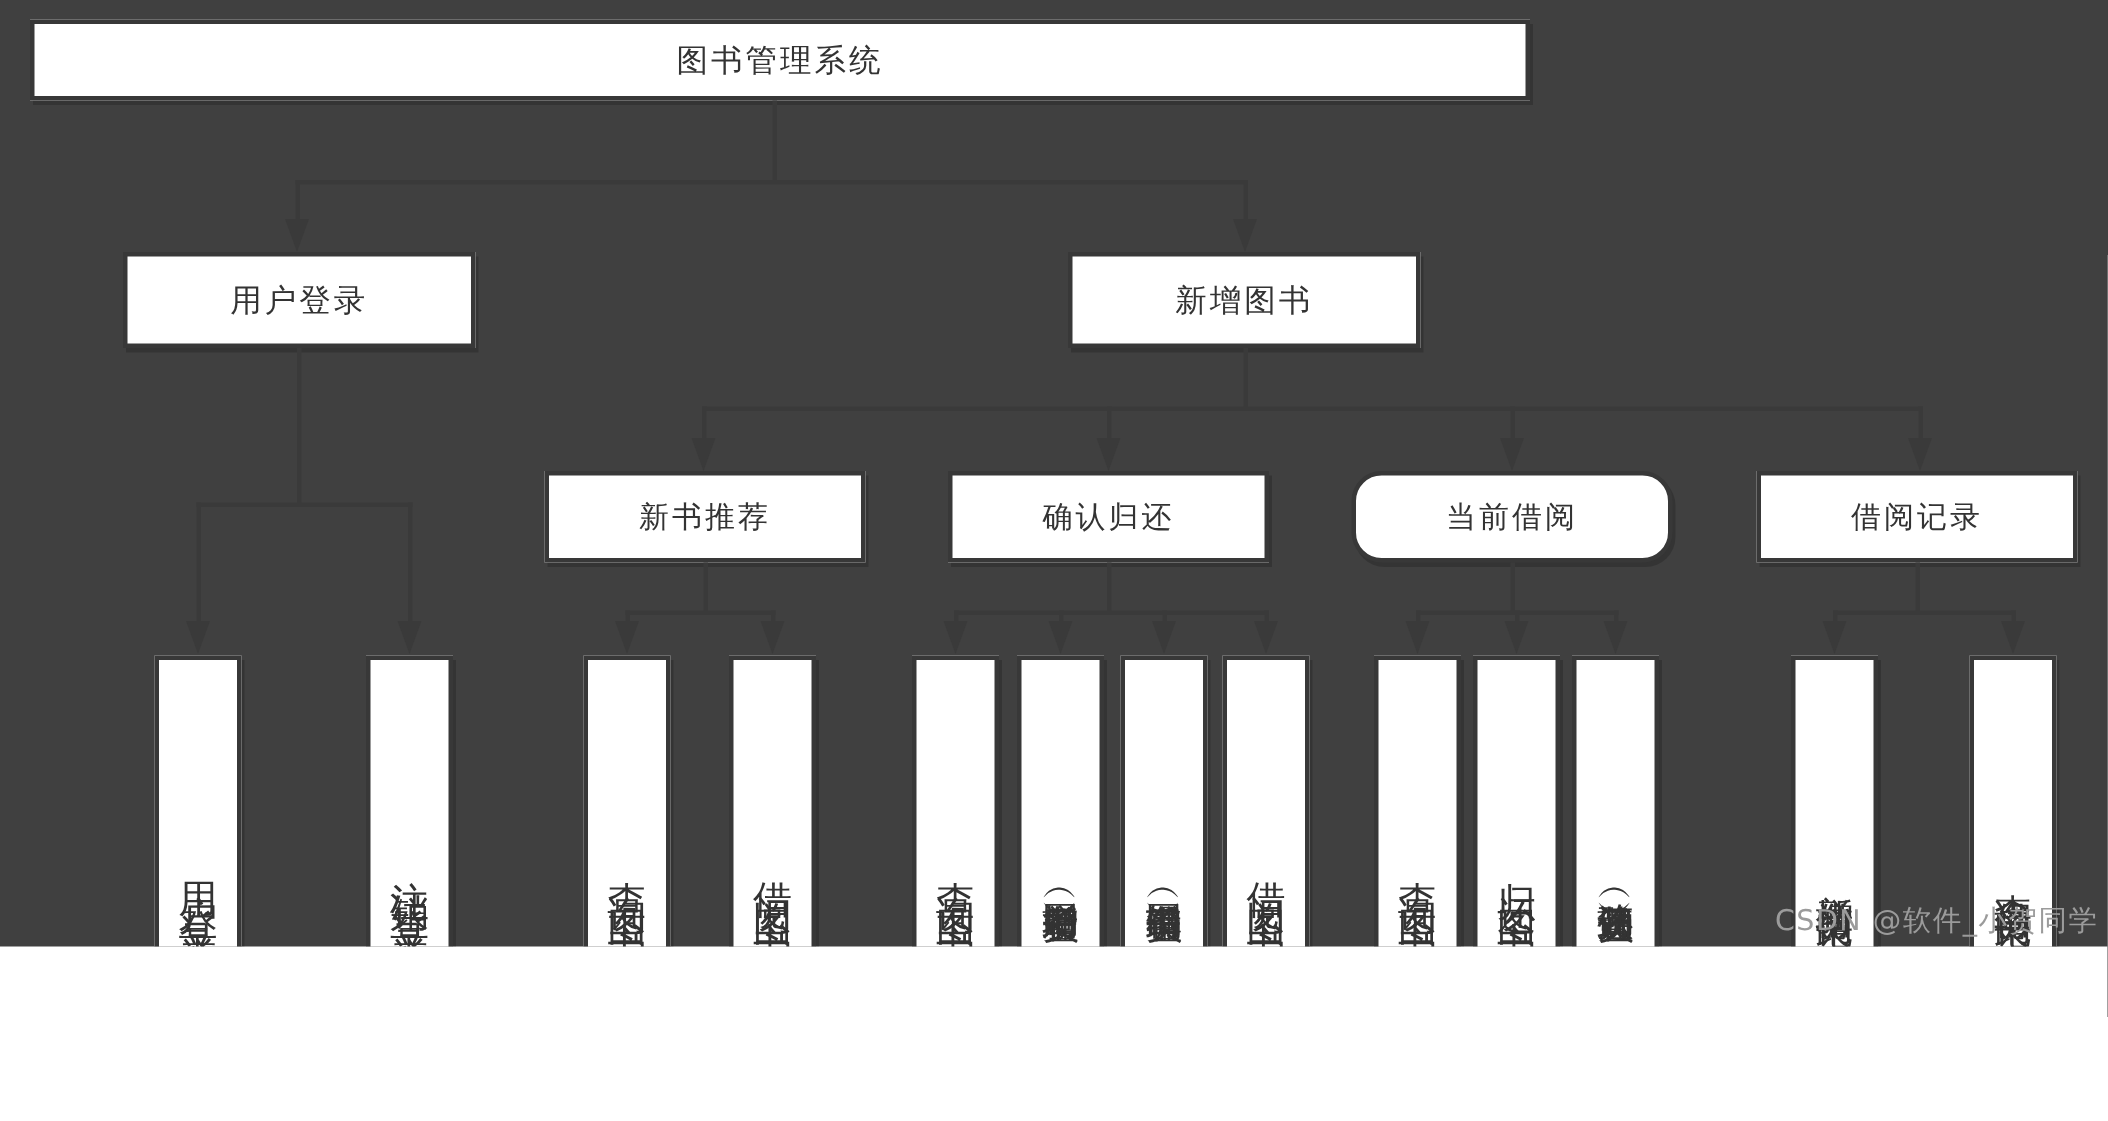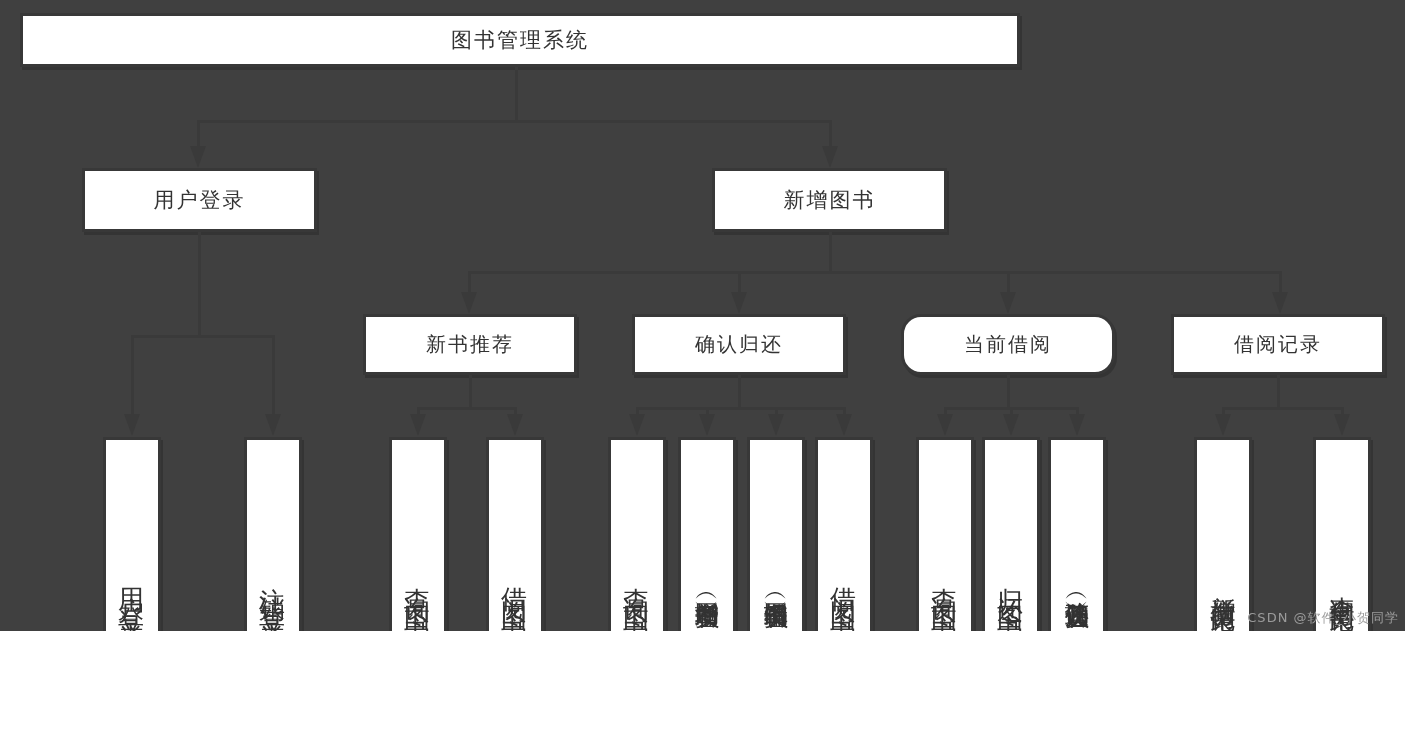--- a/index.html
+++ b/index.html
@@ -46,21 +46,21 @@
   .arrow{
     position:absolute;width:0;height:0;
     border-left:8px solid transparent;
     border-right:8px solid transparent;
     border-top:22px solid #3a3a3a;
   }
   
   .watermark{
     position:absolute;
     right:6px;bottom:4px;
-    font-size:13px;color:#9b9b9b;letter-spacing:1px;
+    font-size:19px;color:#9b9b9b;letter-spacing:1px;
     white-space:nowrap;
     margin-top:41px;
   }
 </style>
 </head>
 <body>
 
 <div id="stage">
 
   <div class="hbox root">

